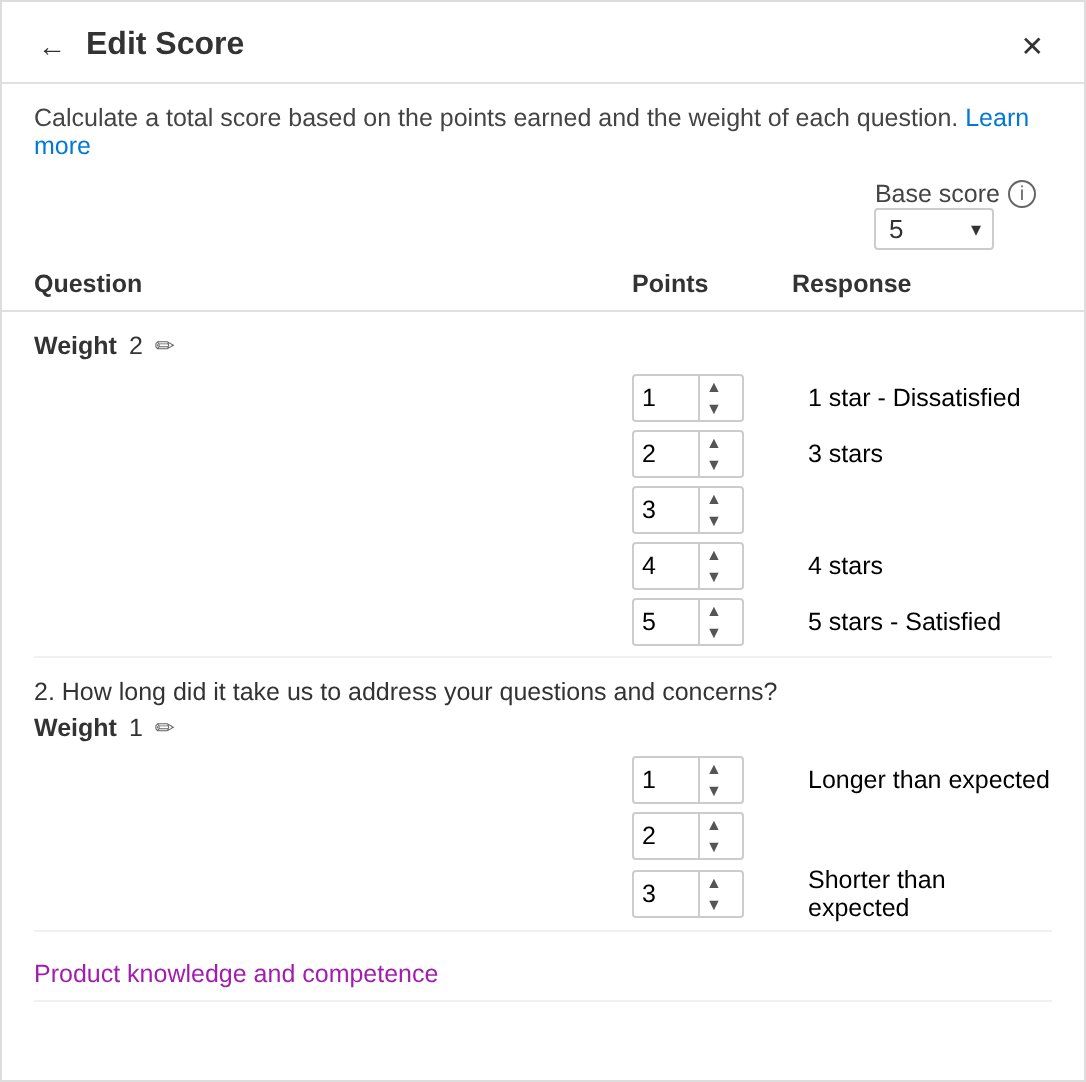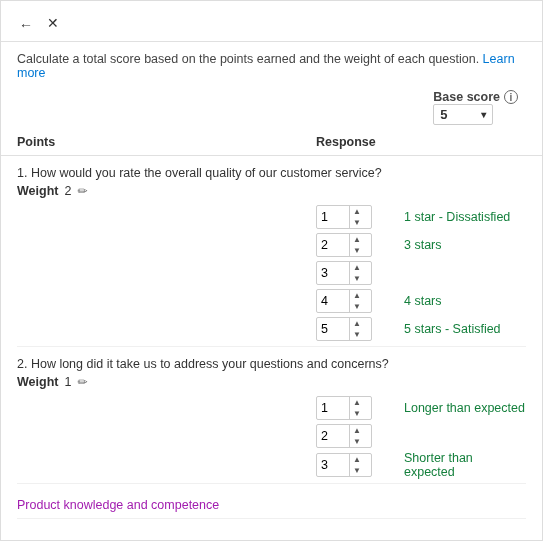--- a/index.html
+++ b/index.html
@@ -182,40 +182,40 @@
       line-height: 1;
       padding: 1px 3px;
       color: #555;
       flex: 1;
       display: flex;
       align-items: center;
       justify-content: center;
     }
     .response-text {
       font-size: 12.5px;
-      color: #15803d;
+      color: #000000;
       padding-left: 8px;
     }
     .desc-base-area {
       display: flex;
       justify-content: flex-end;
       align-items: flex-start;
       padding: 0 16px;
       margin-bottom: 4px;
       flex-shrink: 0;
-      font-weight: bold;
     }
   </style>
 </head>
 <body>
 
 <div class="dialog">
 
   <div class="header">
     <button class="back-btn">←</button>
+    <span class="title">Edit Score</span>
     <button class="close-btn">✕</button>
   </div>
 
   <div class="description">
     <span>Calculate a total score based on the points earned and the weight of each question.</span>
     <a href="#">Learn more</a>
   </div>
 
   <div class="desc-base-area">
     <div style="display:flex; flex-direction:column; align-items:flex-start;">
@@ -224,28 +224,28 @@
         <span class="info-icon">i</span>
       </div>
       <div class="base-score-select">
         <span>5</span>
         <span style="font-size:10px; margin-left:8px;">▾</span>
       </div>
     </div>
   </div>
 
   <div class="table-header">
+    <span>Question</span>
     <span>Points</span>
     <span>Response</span>
   </div>
 
   <div class="content">
 
     <div class="question-block">
-      <div class="question-text">1. How would you rate the overall quality of our customer service?</div>
       <div class="weight-row">
         <span class="weight-label">Weight</span>
         <span class="weight-value">2</span>
         <span class="edit-icon">✏</span>
       </div>
       <div class="response-rows">
         <div class="response-row">
           <div></div>
           <div class="number-input">
             <input type="text" value="1" style="">

